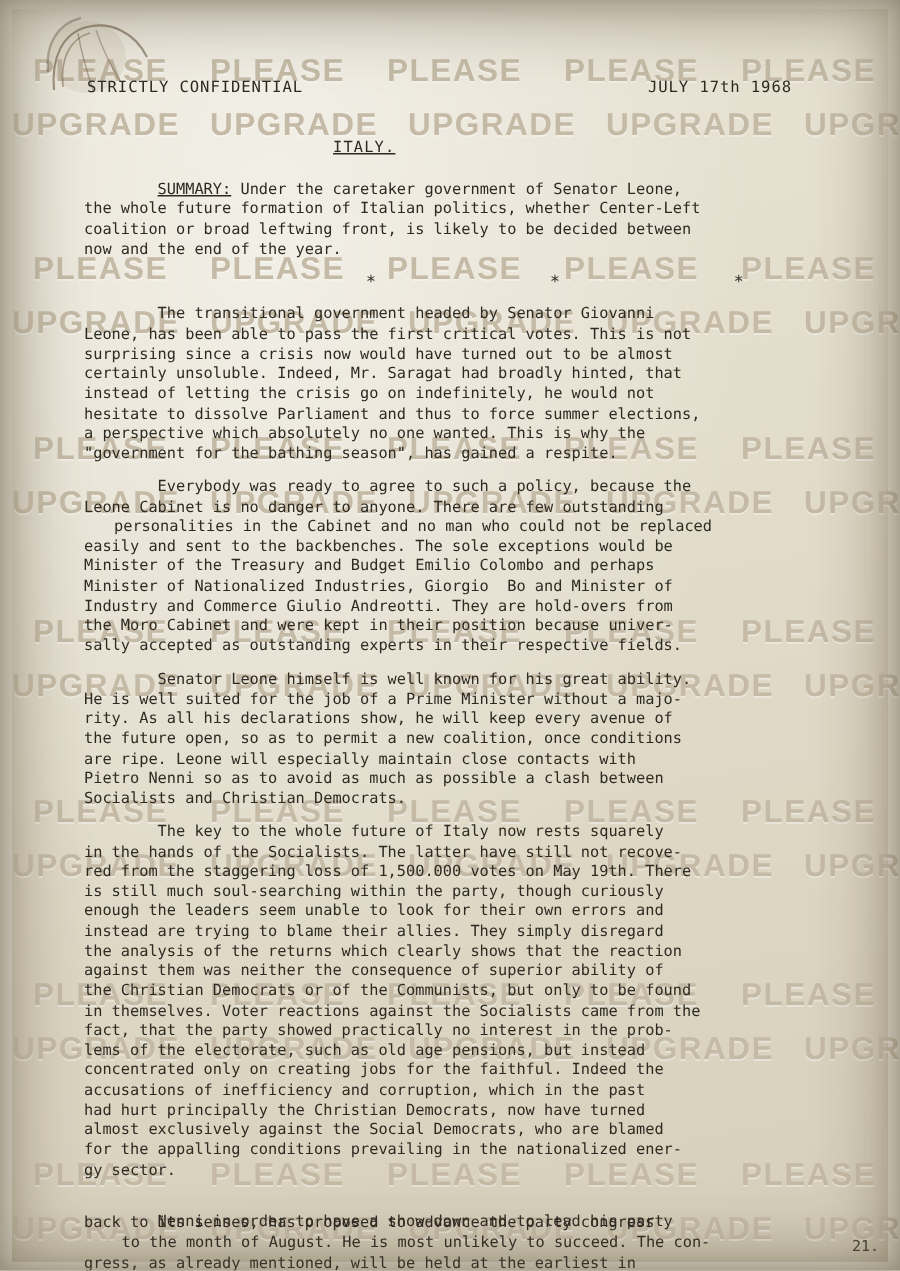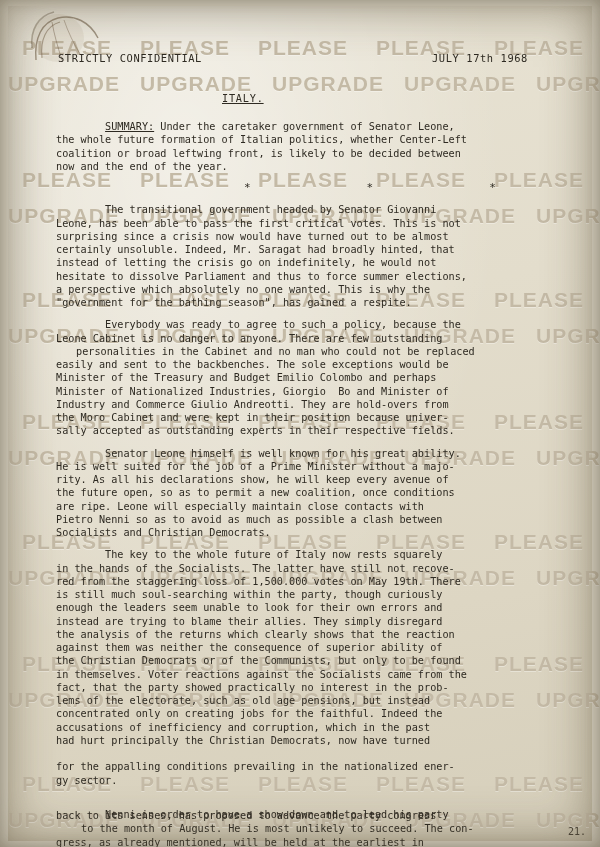--- a/index.html
+++ b/index.html
@@ -236,20 +236,21 @@
       <div class="line" style="left: 56px; top: 614.5px;">instead are trying to blame their allies. They simply disregard</div>
       <div class="line" style="left: 56px; top: 627.75px;">the analysis of the returns which clearly shows that the reaction</div>
       <div class="line" style="left: 56px; top: 641px;">against them was neither the consequence of superior ability of</div>
       <div class="line" style="left: 56px; top: 654.25px;">the Christian Democrats or of the Communists, but only to be found</div>
       <div class="line" style="left: 56px; top: 667.5px;">in themselves. Voter reactions against the Socialists came from the</div>
       <div class="line" style="left: 56px; top: 680.75px;">fact, that the party showed practically no interest in the prob-</div>
       <div class="line" style="left: 56px; top: 694px;">lems of the electorate, such as old age pensions, but instead</div>
       <div class="line" style="left: 56px; top: 707.25px;">concentrated only on creating jobs for the faithful. Indeed the</div>
       <div class="line" style="left: 56px; top: 720.5px;">accusations of inefficiency and corruption, which in the past</div>
       <div class="line" style="left: 56px; top: 733.75px;">had hurt principally the Christian Democrats, now have turned</div>
+      <div class="line" style="left: 56px; top: 747px;">almost exclusively against the Social Democrats, who are blamed</div>
       <div class="line" style="left: 56px; top: 760.25px;">for the appalling conditions prevailing in the nationalized ener-</div>
       <div class="line" style="left: 56px; top: 773.5px;">gy sector.</div>
       <div class="line" style="left: 56px; top: 795.75px; margin-top: 12px;">        Nenni in order to have a show-down and to lead his party</div>
       <div class="line" style="left: 56px; top: 809px;">back to its senses, has proposed to advance the party congress</div>
       <div class="line" style="left: 56px; top: 822.25px; margin-left: 25px;">to the month of August. He is most unlikely to succeed. The con-</div>
       <div class="line" style="left: 56px; top: 835.5px;">gress, as already mentioned, will be held at the earliest in</div>
     </div>
 
   <div id="vignette"></div>
 <div class="pagenum" style="left: 540px; top: 826px; margin-left: 28px;">21.</div>

